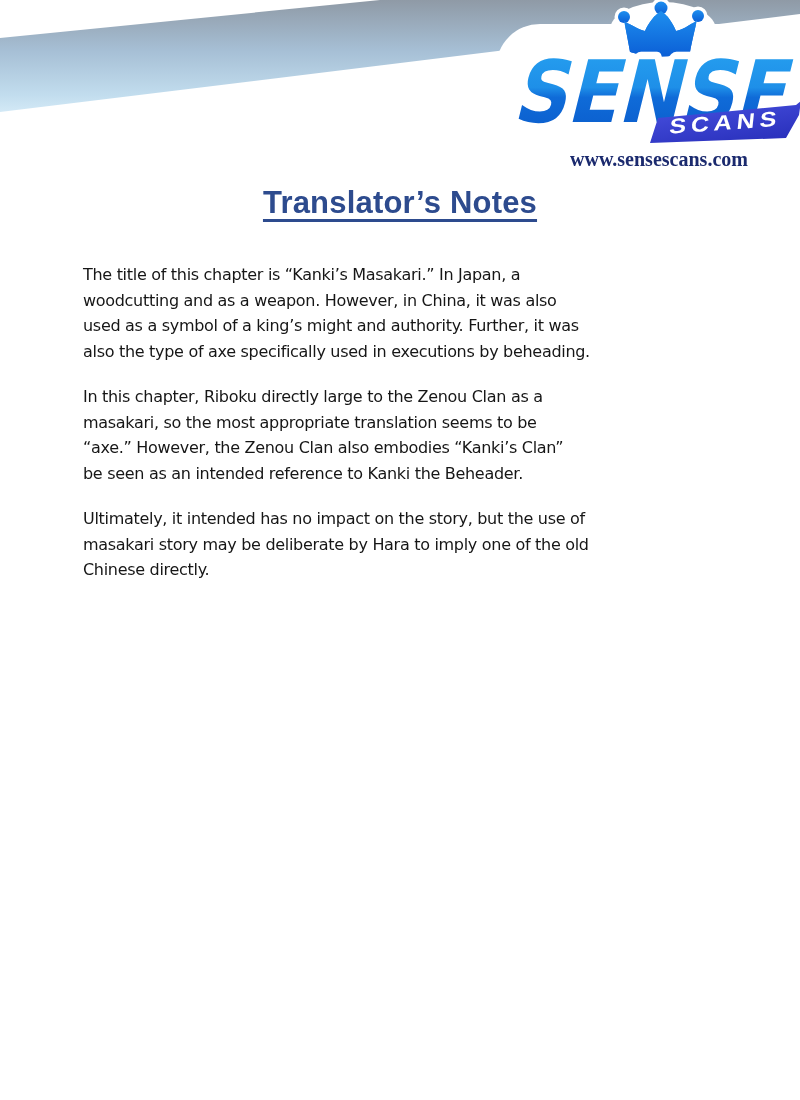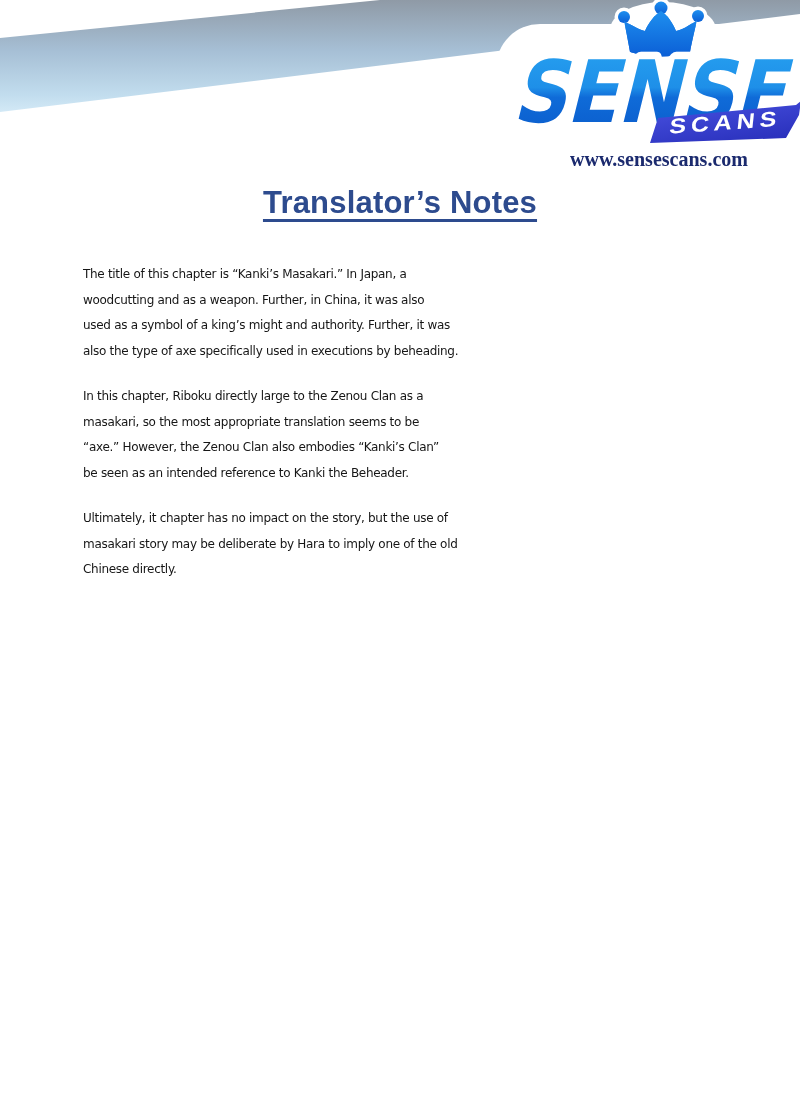--- a/index.html
+++ b/index.html
@@ -32,21 +32,21 @@
     text-decoration-skip-ink:none;
     letter-spacing:0.2px;
   }
   .notes{
     position:absolute;top:262px;left:83px;
     width:660px;
     color:#161616;
   }
   .para{margin:0 0 20px 0;}
   .line{
-    font-size:12px;
+    font-size:16px;
     line-height:25.5px;
     letter-spacing:-0.3px;
     white-space:nowrap;
   }
 </style>
 </head>
 <body>
 
 <svg class="header-svg" viewBox="0 0 800 185" xmlns="http://www.w3.org/2000/svg">
   <defs>
@@ -105,28 +105,28 @@
   </g>
 </svg>
 
 <div class="page-title-wrap">
   <span class="page-title">Translator’s Notes</span>
 </div>
 
 <div class="notes">
   <div class="para">
     <div class="line">The title of this chapter is “Kanki’s Masakari.” In Japan, a</div>
-    <div class="line">woodcutting and as a weapon. Further, in China, it was also</div>
+    <div class="line">woodcutting and as a weapon. However, in China, it was also</div>
     <div class="line">used as a symbol of a king’s might and authority. Further, it was</div>
     <div class="line">also the type of axe specifically used in executions by beheading.</div>
   </div>
   <div class="para">
     <div class="line">In this chapter, Riboku directly large to the Zenou Clan as a</div>
     <div class="line">masakari, so the most appropriate translation seems to be</div>
     <div class="line">“axe.” However, the Zenou Clan also embodies “Kanki’s Clan”</div>
     <div class="line">be seen as an intended reference to Kanki the Beheader.</div>
   </div>
   <div class="para">
-    <div class="line">Ultimately, it chapter has no impact on the story, but the use of</div>
+    <div class="line">Ultimately, it intended has no impact on the story, but the use of</div>
     <div class="line">masakari story may be deliberate by Hara to imply one of the old</div>
     <div class="line">Chinese directly.</div>
   </div>
 </div>
 
 </body></html>

